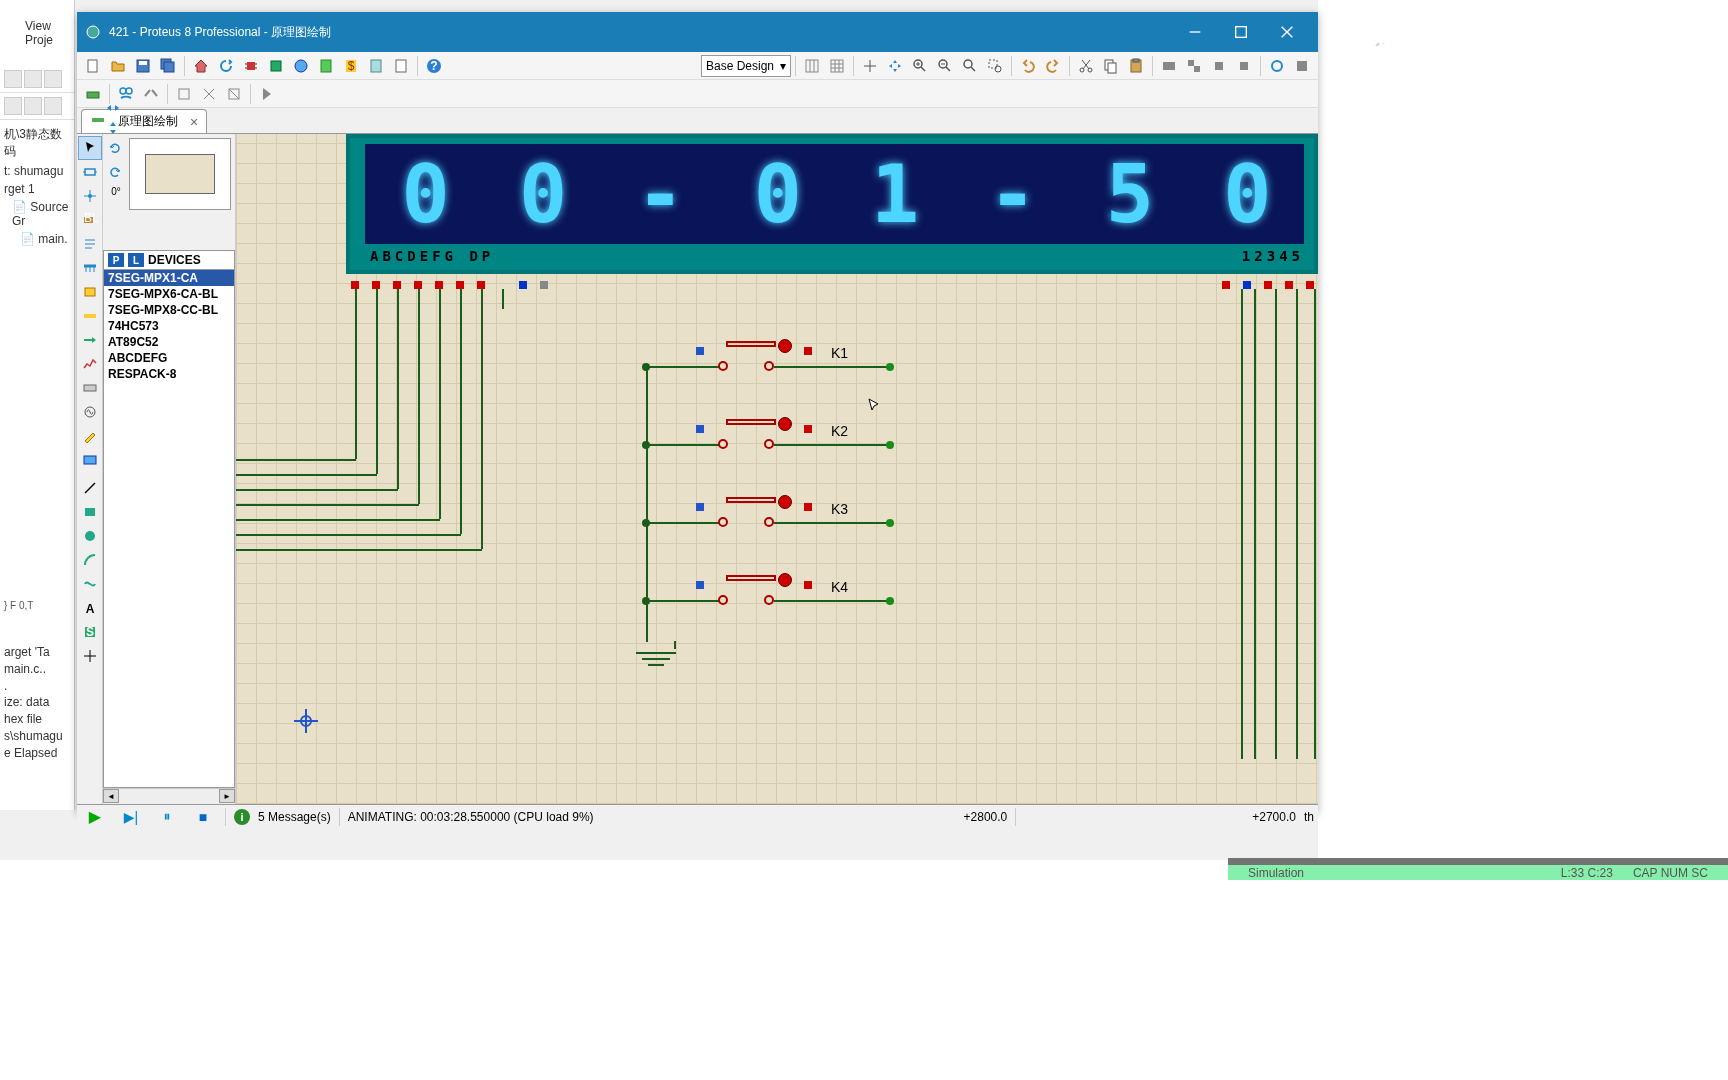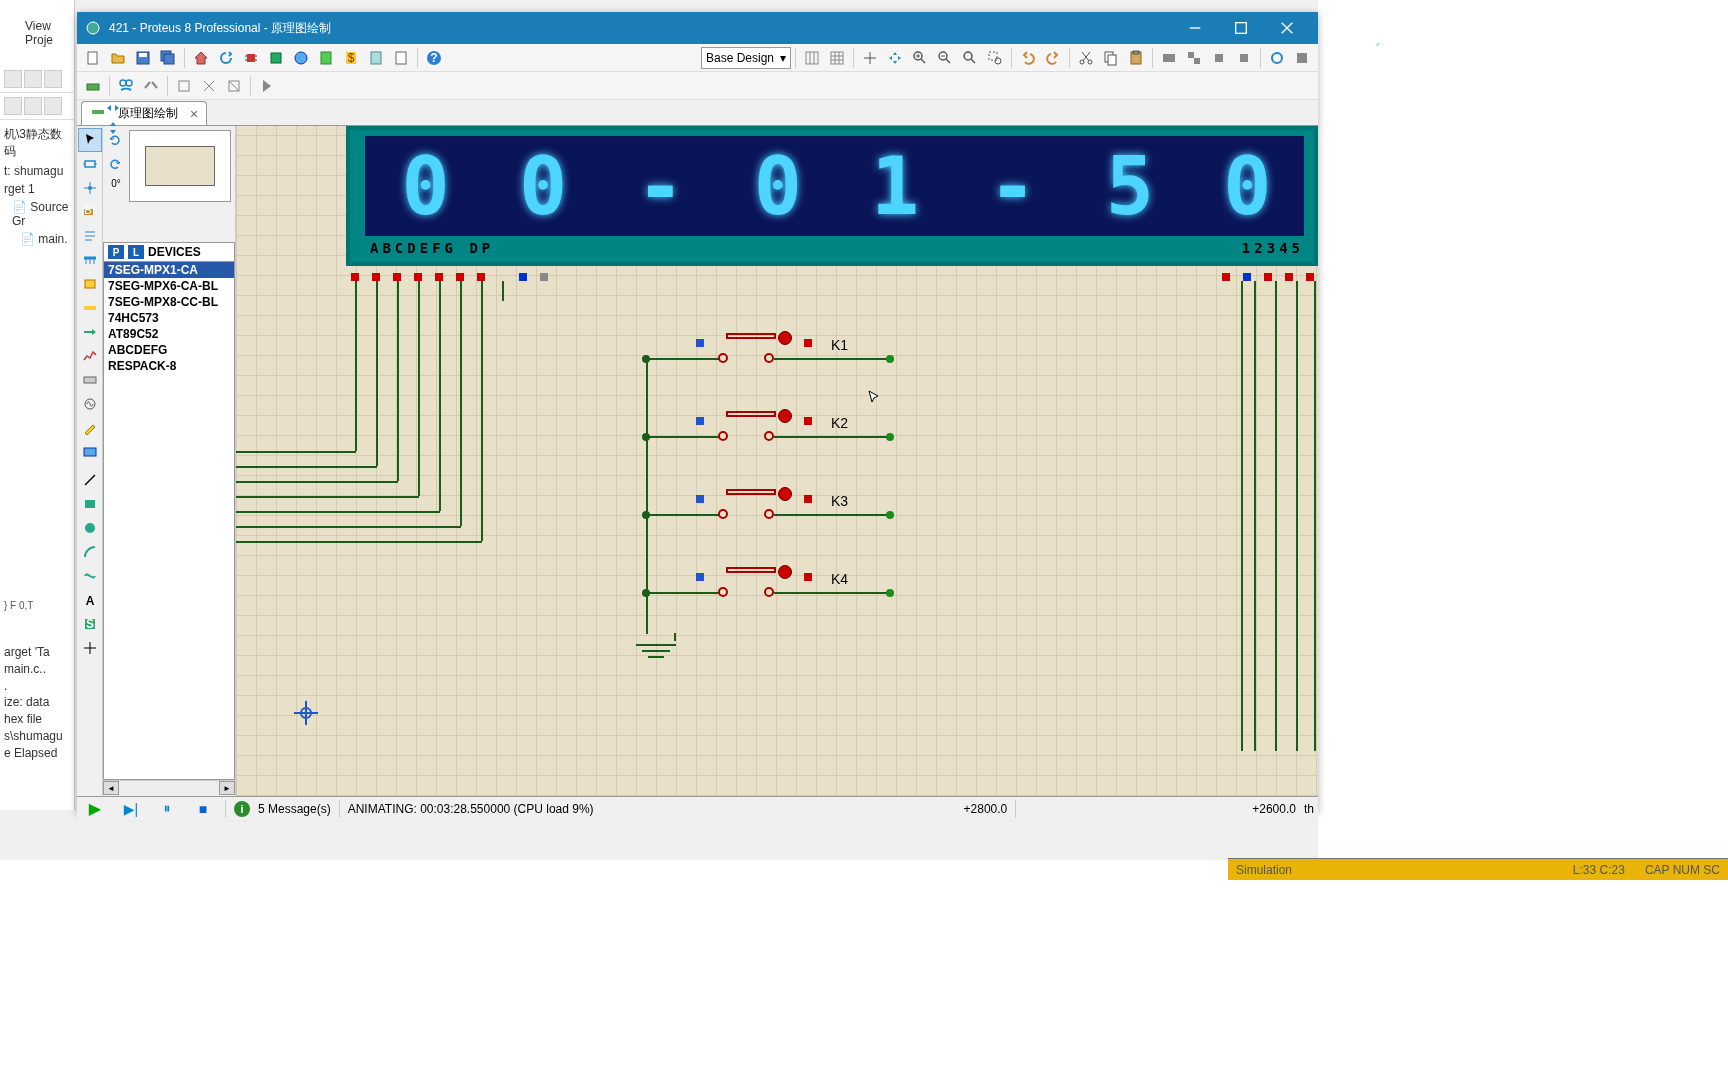--- a/index.html
+++ b/index.html
@@ -9,26 +9,26 @@
 .bg-left { position: absolute; left: 0; top: 0; width: 75px; height: 810px; background: #fff; border-right: 1px solid #ccc; }
 .bg-left-menu { background: #fff; padding: 19px; font-size: 11px; }
 .bg-left-item { padding: 4px 6px; color: #333; }
 .bg-left-toolbar { display: flex; gap: 2px; padding: 4px; border-bottom: 1px solid #ddd; }
 .bg-left-toolbar .ti { width: 18px; height: 18px; background: #e8e8e8; border: 1px solid #ccc; }
 .bg-left-tree { padding: 4px; font-size: 11px; color: #333; }
 .bg-left-tree div { padding: 2px 0; }
 .bg-left-output { position: absolute; left: 0; top: 640px; width: 75px; padding: 4px; font-family: monospace; font-size: 11px; color: #333; line-height: 1.4; }
 .bg-right { position: absolute; right: 0; top: 0; width: 410px; height: 900px; background: #fff; }
 .bg-bottom { position: absolute; left: 0; bottom: 0; width: 100%; height: 220px; background: #fff; }
-.bg-status { position: absolute; right: 0; bottom: 200px; width: 500px; height: 22px; background: #eab308; border-top: 1px solid #737373; display: flex; align-items: center; padding: 0 8px; gap: 20px; font-size: 11px; color: #555; }
+.bg-status { position: absolute; right: 0; bottom: 200px; width: 500px; height: 22px; background: #86efac; border-top: 7px solid #737373; display: flex; align-items: center; padding: 0 20px; gap: 20px; font-size: 11px; color: #555; }
 
 
 .main-window { position: absolute; left: 77px; top: 12px; width: 1241px; height: 800px; background: #fff; box-shadow: 0 2px 8px rgba(0,0,0,0.3); }
 
-.titlebar { height: 32px; background: #1a7db6; display: flex; align-items: center; padding: 0 8px; color: #fff; }
+.titlebar { height: 40px; background: #1a7db6; display: flex; align-items: center; padding: 0 8px; color: #fff; }
 .titlebar-icon { width: 16px; height: 16px; margin-right: 8px; }
 .titlebar-text { flex: 1; font-size: 12px; }
 .titlebar-btns { display: flex; gap: 0; }
 .titlebar-btn { width: 46px; height: 28px; display: flex; align-items: center; justify-content: center; color: #fff; cursor: pointer; }
 
 .menubar { height: 24px; background: #f0f0f0; display: flex; align-items: center; padding: 0 4px; border-bottom: 1px solid #ddd; }
 .menubar-item { padding: 2px 8px; cursor: pointer; font-size: 12px; }
 
 .toolbar1 { height: 28px; background: #f5f5f5; display: flex; align-items: center; padding: 0 4px; gap: 1px; border-bottom: 1px solid #ddd; }
 .toolbar2 { height: 28px; background: #f5f5f5; display: flex; align-items: center; padding: 0 4px; gap: 1px; border-bottom: 1px solid #ddd; }
@@ -795,21 +795,21 @@
     <div class="sim-btn sim-stop">■</div>
     <div class="status-sep"></div>
     <div class="msg-icon">i</div>
     <span>5 Message(s)</span>
     <div class="status-sep"></div>
     <span>ANIMATING: 00:03:28.550000 (CPU load 9%)</span>
     <div class="status-fill"></div>
     <span>+2800.0</span>
     <div class="status-sep"></div>
     <span style="width:220px"></span>
-    <span>+2600.0</span>
+    <span>+2700.0</span>
     <span>th</span>
   </div>
 
 </div>
 
 <div style="position:absolute;right:340px;top:35px;pointer-events:none;opacity:0.35">
   <svg width="200" height="120" viewBox="0 0 200 120">
     <path d="M40 90 L80 50 L100 70 L70 100 Z" fill="#3aa37a"></path>
     <text x="110" y="75" font-size="32" fill="#888" font-weight="bold">万兴喵影</text>
   </svg>

